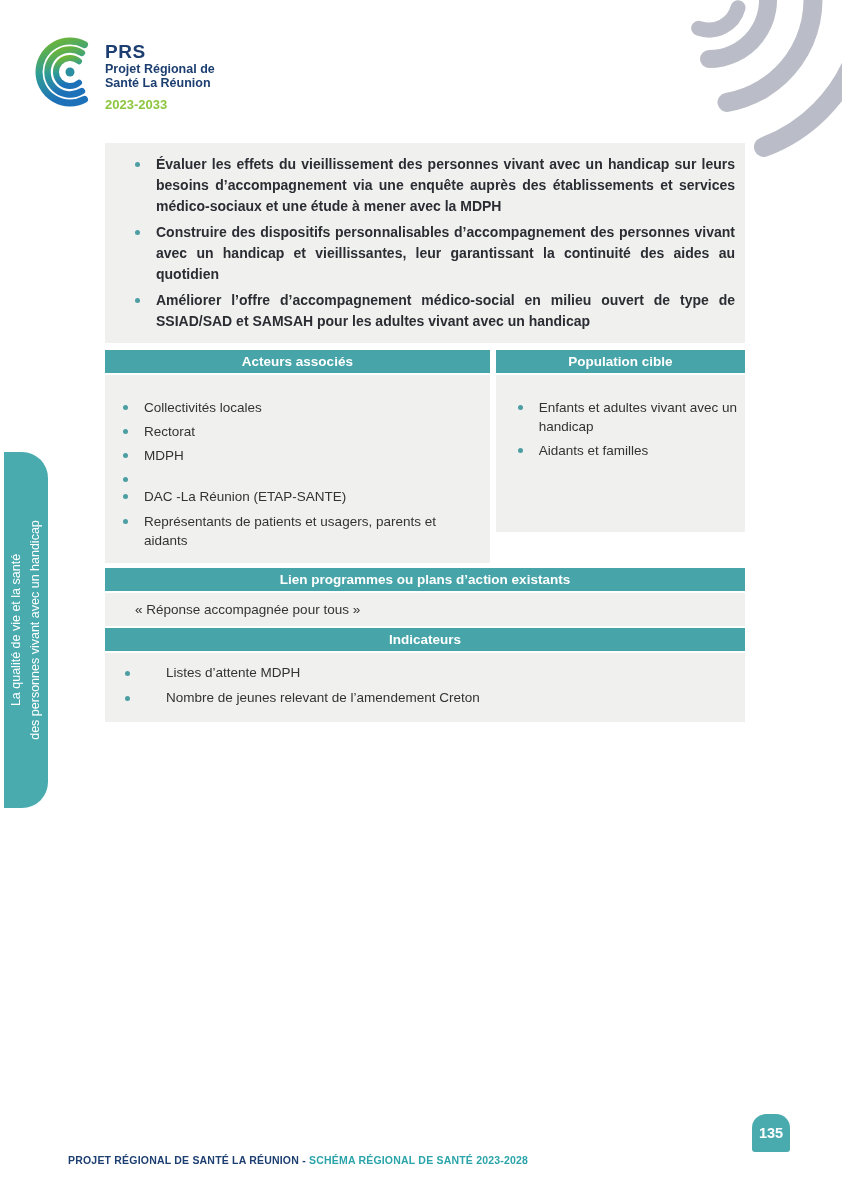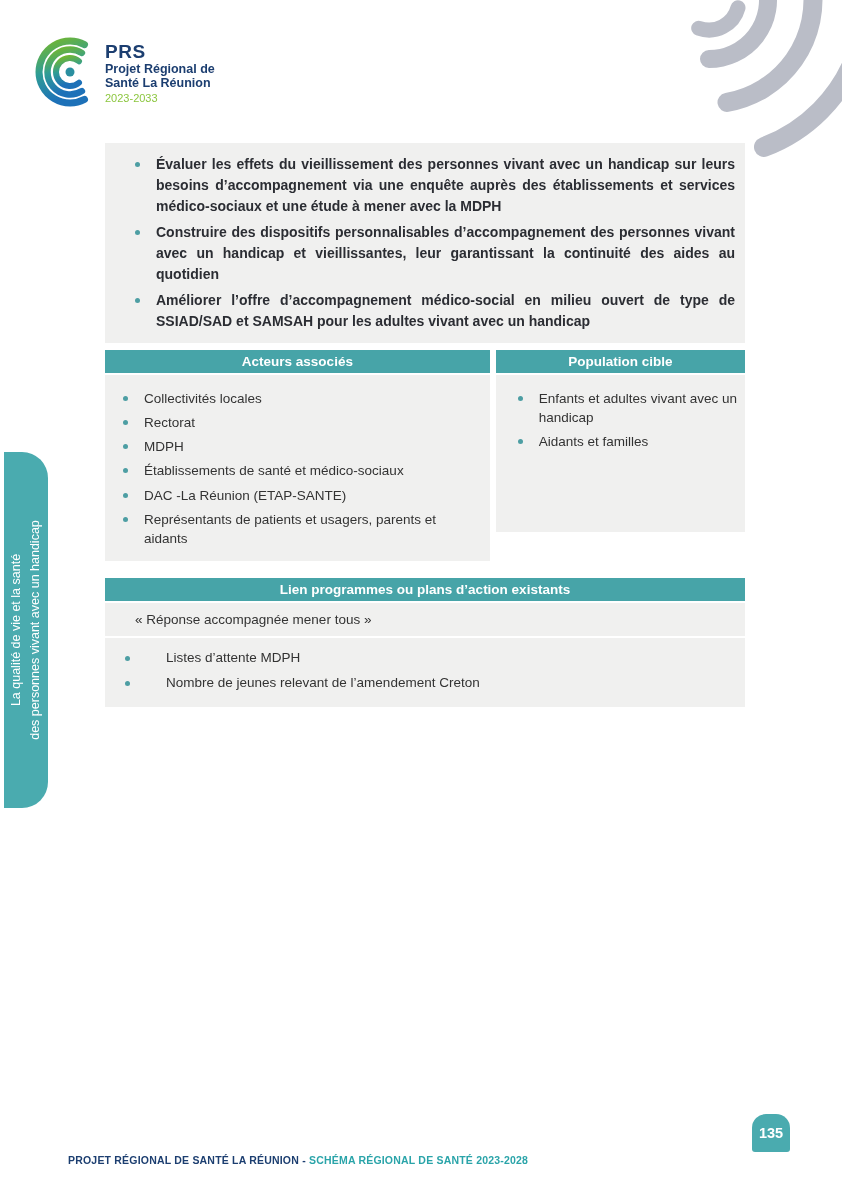--- a/index.html
+++ b/index.html
@@ -16,21 +16,21 @@
   .page{
     position:relative;width:842px;height:1190px;background:#fff;overflow:hidden;
     font-family:"Liberation Sans",sans-serif;color:#333;
   }
 
   
   .logo{position:absolute;left:30px;top:34px;display:flex;gap:9px;align-items:flex-start;}
   .logo-text{padding-top:7px;line-height:1.12;}
   .logo-acronym{font-size:19px;font-weight:bold;color:var(--navy);letter-spacing:.5px;}
   .logo-sub{font-size:12.5px;font-weight:bold;color:var(--navy);}
-  .logo-period{font-size:11px;font-weight:normal;color:var(--logo-green);margin-top:2px;}
+  .logo-period{font-size:13px;font-weight:bold;color:var(--logo-green);margin-top:8px;}
 
   
   .decor{position:absolute;top:0;right:0;line-height:0;}
 
   
   .side-tab{
     position:absolute;left:4px;top:452px;width:44px;height:356px;
     background:var(--teal-sidebar);border-radius:0 26px 26px 0;
   }
   .side-tab-text{
@@ -51,29 +51,29 @@
 
   .sec1{height:200px;box-sizing:border-box;padding:11px 10px 10px 10px;overflow:hidden;
         font-size:14px;font-weight:bold;color:#2b2d33;}
   .sec1 .txt{text-align:justify;line-height:1.5;}
 
   .table{display:flex;gap:6px;margin-top:7px;}
   .col-left{width:389px;}
   .col-right{width:252px;}
   .col-head{height:23px;background:var(--teal-header);color:#fff;font-weight:bold;font-size:13.5px;
             display:flex;align-items:center;justify-content:center;margin-bottom:2px;}
-  .col-body{min-height:157px;box-sizing:border-box;padding:14px 8px 8px 0;font-size:13.5px;line-height:1.42;}
+  .col-body{min-height:157px;box-sizing:border-box;padding:23px 8px 8px 0;font-size:13.5px;line-height:1.42;}
   .col-left .blt{margin:7px 16px 0 18px;}
   .col-right .blt{margin:7px 16px 0 22px;}
   .col-right .txt{text-align:justify;}
   .col-body li{margin-bottom:2px;}
 
   .banner{height:23px;background:var(--teal-header);color:#fff;font-weight:bold;font-size:13.5px;
           display:flex;align-items:center;justify-content:center;}
-  .banner.first{margin-top:17px;}
+  .banner.first{margin-top:5px;}
   .banner.gap{margin-top:2px;}
   .quote-strip{margin-top:2px;height:33px;display:flex;align-items:center;
                padding-left:30px;box-sizing:border-box;font-size:13.5px;color:#333;}
   .sec-ind{margin-top:2px;min-height:63px;box-sizing:border-box;padding:10px 10px 10px 0;
            font-size:13.5px;line-height:1.45;}
   .sec-ind li{margin-bottom:4px;gap:20px;}
 
   
   .footer-text{position:absolute;left:68px;top:1154px;font-size:10.5px;font-weight:bold;letter-spacing:.2px;white-space:nowrap;}
   .footer-primary{color:var(--navy);}
@@ -165,21 +165,20 @@
               <li>
                 <span class="blt"></span>
                 <span class="txt">Rectorat</span>
               </li>
               <li>
                 <span class="blt"></span>
                 <span class="txt">MDPH</span>
               </li>
               <li>
                 <span class="blt"></span>
-                <span class="txt">Établissements de santé et médico-sociaux</span>
               </li>
               <li>
                 <span class="blt"></span>
                 <span class="txt">DAC -La Réunion (ETAP-SANTE)</span>
               </li>
               <li>
                 <span class="blt"></span>
                 <span class="txt">Représentants de patients et usagers, parents et aidants</span>
               </li>
             </ul>
@@ -196,22 +195,23 @@
               <li>
                 <span class="blt"></span>
                 <span class="txt">Aidants et familles</span>
               </li>
             </ul>
         </div>
       </div>
     </div>
 
     <div class="banner first">Lien programmes ou plans d’action existants</div>
-    <div class="box quote-strip">« Réponse accompagnée mener tous »</div>
-
+    <div class="box quote-strip">« Réponse accompagnée pour tous »</div>
+
+    <div class="banner gap">Indicateurs</div>
     <div class="box sec-ind">
       <ul class="blist">
           <li>
             <span class="blt"></span>
             <span class="txt">Listes d’attente MDPH</span>
           </li>
           <li>
             <span class="blt"></span>
             <span class="txt">Nombre de jeunes relevant de l’amendement Creton</span>
           </li>

